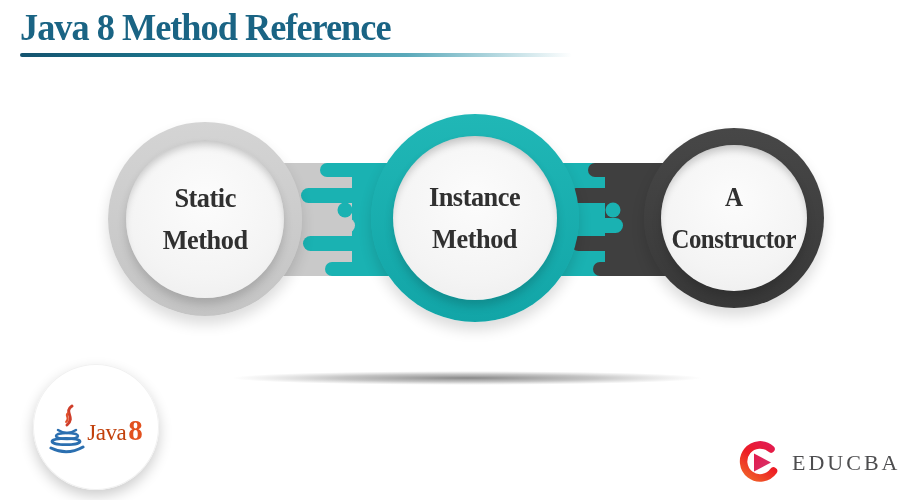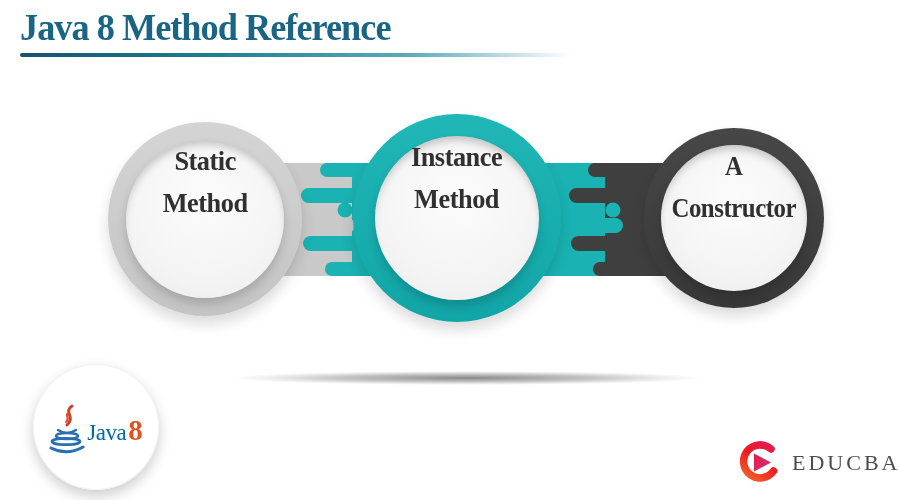--- a/index.html
+++ b/index.html
@@ -54,39 +54,39 @@
     justify-content: center;
     z-index: 2;
     box-shadow: 0 8px 14px rgba(0,0,0,0.14);
   }
   .node-inner {
     border-radius: 50%;
     background: radial-gradient(circle at 50% 38%, #fcfcfc 0%, #f4f4f4 62%, #ebebeb 100%);
     box-shadow: inset 0 7px 9px -3px rgba(0,0,0,0.22),
                 0 6px 10px rgba(0,0,0,0.16);
     display: flex;
-    align-items: flex-start;
+    align-items: center;
     justify-content: center;
   }
   .node-label {
     text-align: center;
     font-weight: bold;
     font-size: 28px;
     line-height: 42px;
     letter-spacing: -0.5px;
     color: #303030;
     transform: scaleX(0.94);
   }
   .node-label span { display: block; }
 
   .node-static  { left: 108px; top: 122px; width: 194px; height: 194px;
                   background: linear-gradient(180deg, #d4d4d4 0%, #c4c4c4 100%); }
   .node-static .node-inner { width: 158px; height: 158px; }
 
-  .node-instance { left: 353px; top: 114px; width: 208px; height: 208px;
+  .node-instance { left: 371px; top: 114px; width: 208px; height: 208px;
                   background: linear-gradient(180deg, #20b7b6 0%, #12a5a7 100%); }
   .node-instance .node-inner { width: 164px; height: 164px; }
 
   .node-constructor { left: 644px; top: 128px; width: 180px; height: 180px;
                   background: linear-gradient(180deg, #474747 0%, #383838 100%); }
   .node-constructor .node-inner { width: 146px; height: 146px; }
   .node-constructor .node-label { font-size: 27px; transform: scaleX(0.92); }
 
   
   .java-badge {
@@ -107,21 +107,21 @@
     margin-top: 6px;
   }
   .java-wordmark {
     display: flex;
     align-items: baseline;
     margin-left: 2px;
     white-space: nowrap;
   }
   .java-word {
     font-size: 23px;
-    color: #0369a1;
+    color: #c2410c;
     font-weight: normal;
     letter-spacing: -0.5px;
   }
   .java-eight {
     font-size: 29px;
     color: #e2511f;
     font-weight: bold;
     margin-left: 2px;
   }
 

